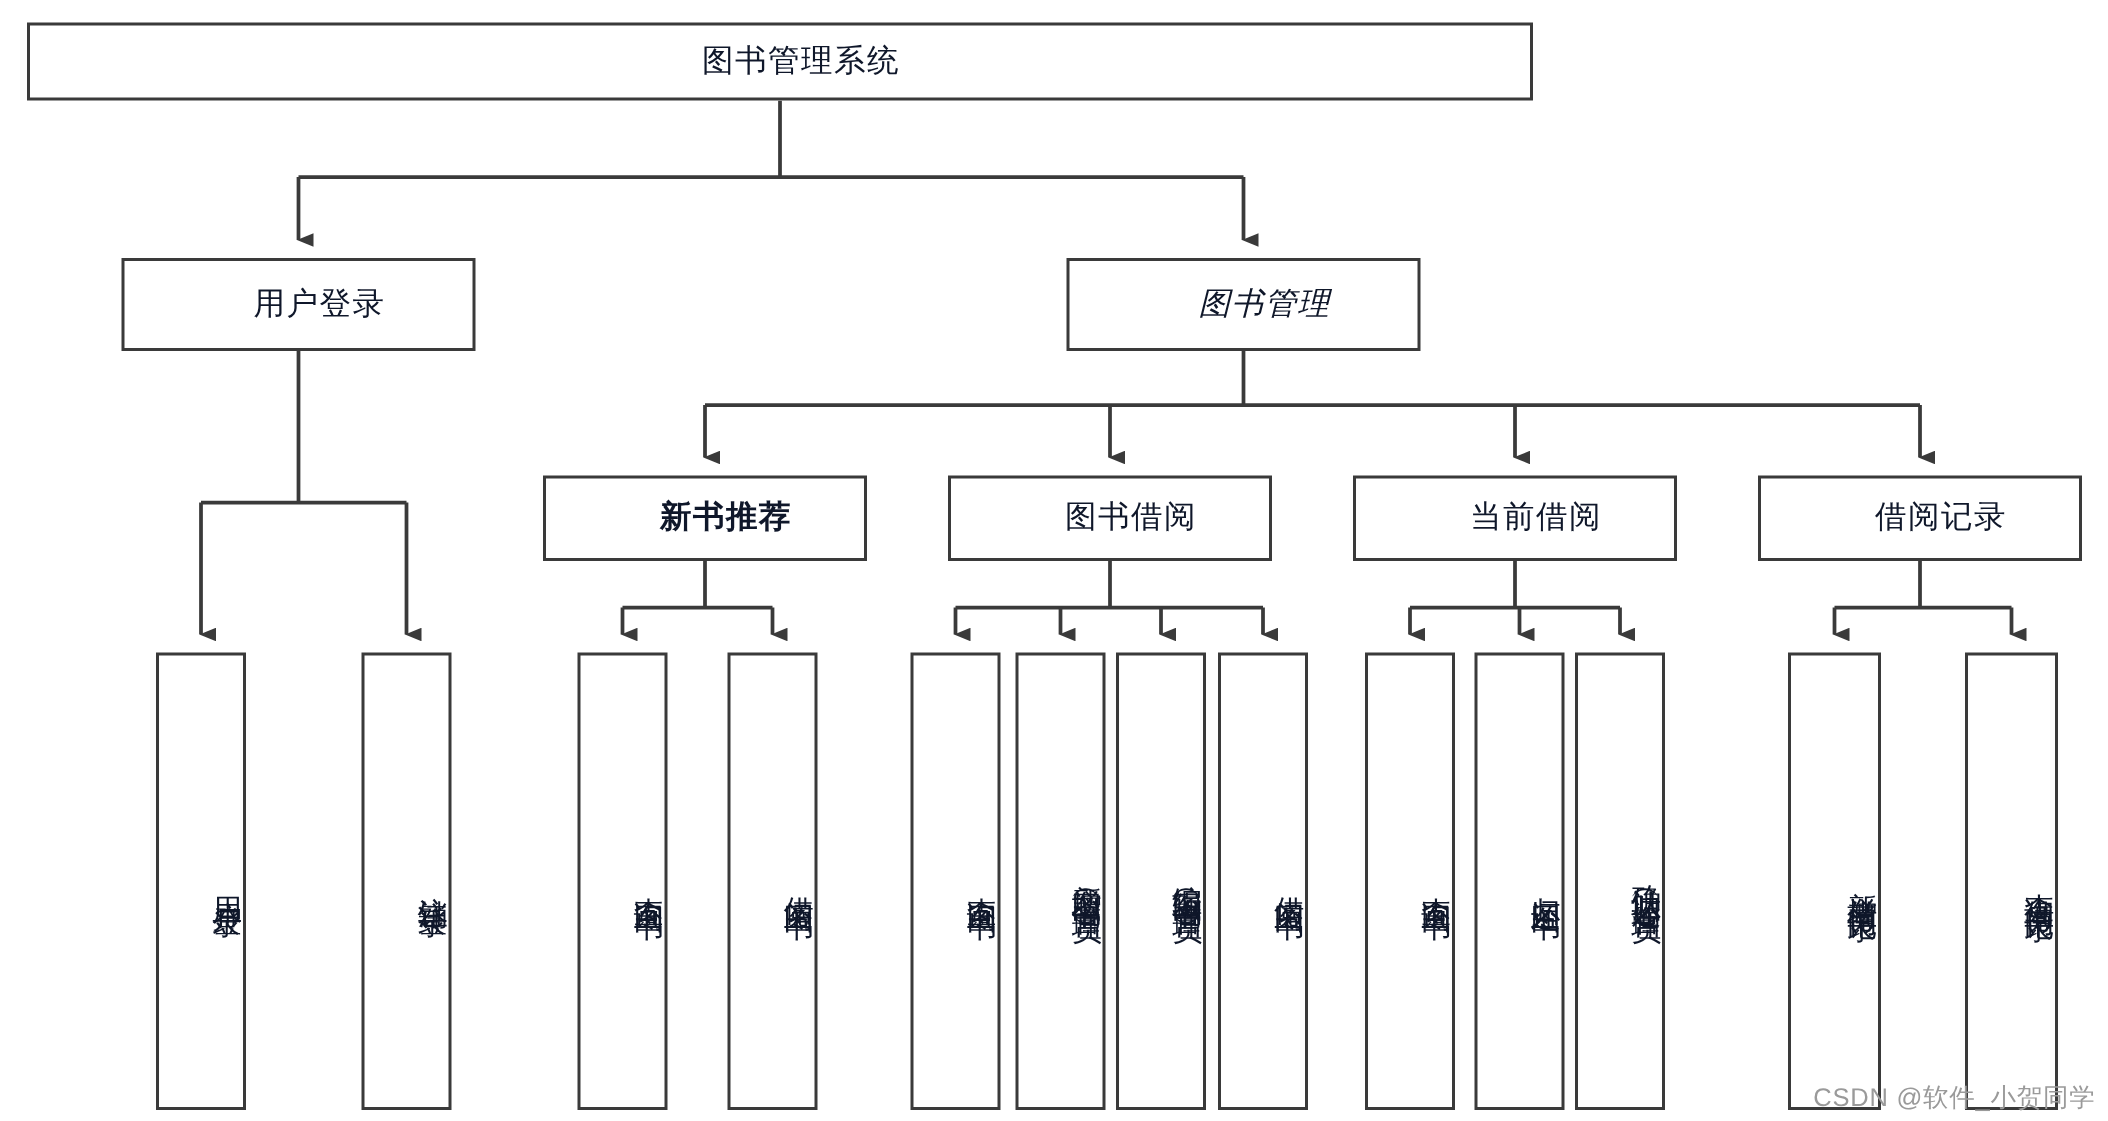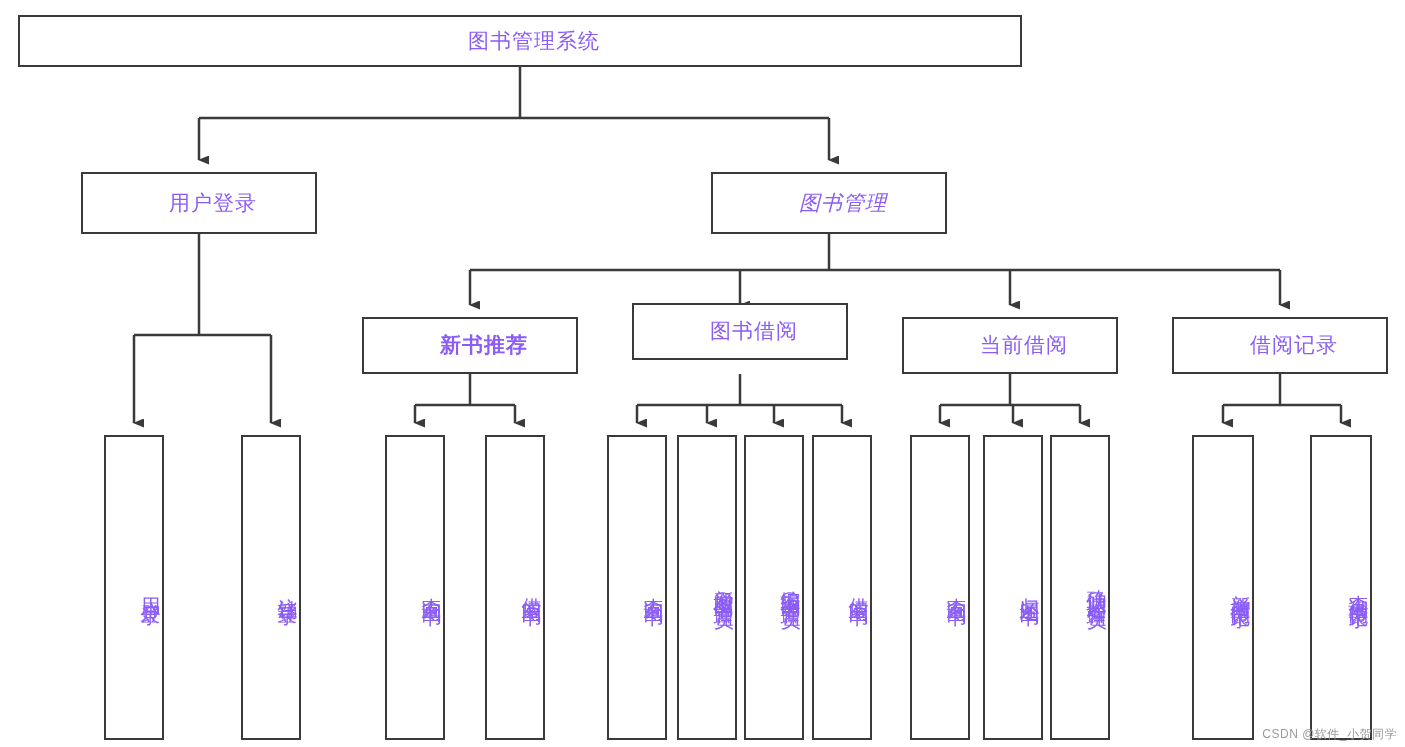--- a/index.html
+++ b/index.html
@@ -26,21 +26,21 @@
     pointer-events: none;
   }
   .node {
     position: absolute;
     box-sizing: border-box;
     border: 2px solid #3a3a3a;
     background: #ffffff;
     display: flex;
     align-items: center;
     justify-content: center;
-    color: #8b5cf6;
+    color: #0f172a;
     padding-left: 28px;
   }
   .node.horiz {
     font-size: 21px;
     letter-spacing: 1px;
   }
   .node.vert {
     writing-mode: vertical-rl;
     text-orientation: upright;
     font-size: 20px;
@@ -57,21 +57,21 @@
     line-height: 1.15;
   }
   .node.vert .nlabel {
     writing-mode: vertical-rl;
     text-orientation: upright;
   }
   .watermark {
     position: absolute;
     right: 8px;
     bottom: 4px;
-    font-size: 12px;
+    font-size: 17px;
     color: #9a9a9a;
     letter-spacing: 0.5px;
     white-space: nowrap;
   }
 </style>
 </head>
 <body>
 
 <div id="canvas">
 
@@ -124,21 +124,21 @@
       </div>
       <div class="node horiz" style="left: 81px; top: 172px; width: 236px; height: 62px;">
         <span class="nlabel">用户登录</span>
       </div>
       <div class="node horiz" style="left: 711px; top: 172px; width: 236px; height: 62px; font-style: italic;">
         <span class="nlabel">图书管理</span>
       </div>
       <div class="node horiz" style="left: 362px; top: 317px; width: 216px; height: 57px; font-weight: bold;">
         <span class="nlabel">新书推荐</span>
       </div>
-      <div class="node horiz" style="left: 632px; top: 303px; width: 216px; height: 57px;">
+      <div class="node horiz" style="left: 632px; top: 317px; width: 216px; height: 57px;">
         <span class="nlabel">图书借阅</span>
       </div>
       <div class="node horiz" style="left: 902px; top: 317px; width: 216px; height: 57px; justify-content: center;">
         <span class="nlabel">当前借阅</span>
       </div>
       <div class="node horiz" style="left: 1172px; top: 317px; width: 216px; height: 57px;">
         <span class="nlabel">借阅记录</span>
       </div>
       <div class="node vert" style="left: 104px; top: 435px; width: 60px; height: 305px;">
         <span class="nlabel">用户登录</span>

